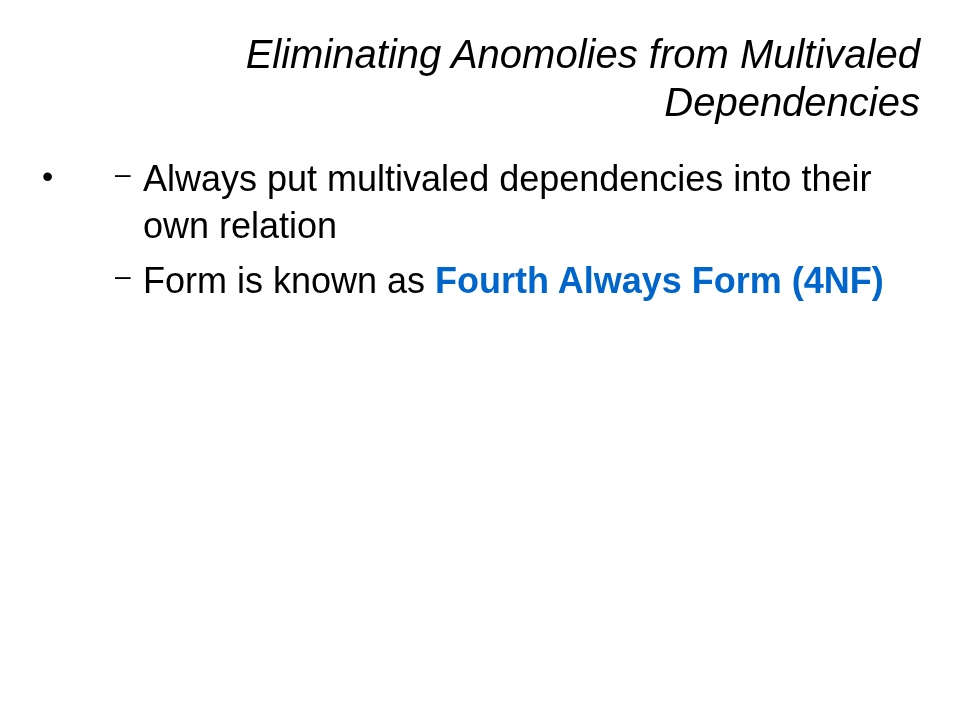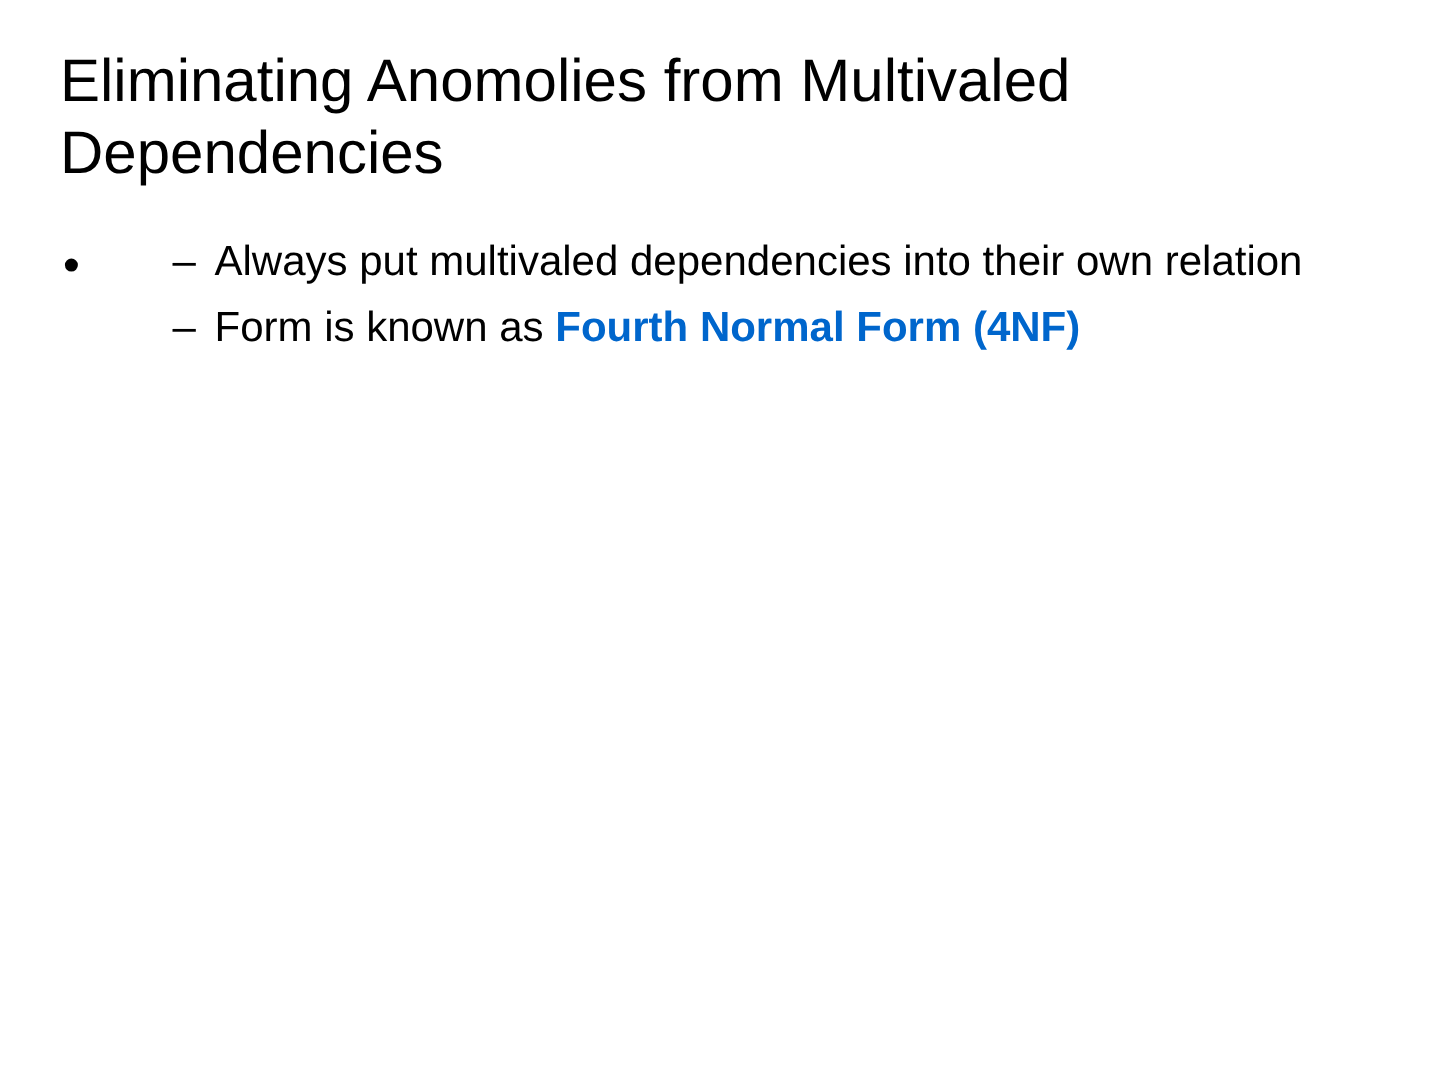--- a/index.html
+++ b/index.html
@@ -9,26 +9,27 @@
     }
     body {
       width: 960px;
       height: 720px;
       background: #ffffff;
       font-family: Arial, Helvetica, sans-serif;
       color: #000000;
       padding: 20px 40px;
     }
     .title {
-      text-align: left;
+      text-align: right;
       font-size: 40px;
       font-weight: normal;
       line-height: 1.2;
       margin-top: 10px;
       margin-bottom: 30px;
+      font-style: italic;
     }
     .bullet-list {
       list-style: none;
       padding-left: 0;
     }
     .bullet-item {
       font-size: 32px;
       line-height: 1.25;
       margin-bottom: 5px;
       padding-left: 30px;
@@ -40,21 +41,21 @@
       left: 2px;
       top: 0;
       font-size: 32px;
     }
     .sub-list {
       list-style: none;
       padding-left: 45px;
       margin-top: 10px;
     }
     .sub-item {
-      font-size: 28px;
+      font-size: 36px;
       line-height: 1.3;
       margin-bottom: 8px;
       padding-left: 28px;
       position: relative;
     }
     .sub-item::before {
       content: "–";
       position: absolute;
       left: 0;
       top: 0;
@@ -70,17 +71,17 @@
 
 <h1 class="title">Eliminating Anomolies from Multivaled Dependencies</h1>
 
 <ul class="bullet-list">
   <li class="bullet-item">
     <ul class="sub-list">
       <li class="sub-item">
         <span>Always put multivaled dependencies into their own relation</span><span class="highlight"></span>
       </li>
       <li class="sub-item">
-        <span>Form is known as </span><span class="highlight">Fourth Normal Form (4NF)</span>
+        <span>Form is known as </span><span class="highlight">Fourth Always Form (4NF)</span>
       </li>
     </ul>
   </li>
 </ul>
 
 </body></html>

